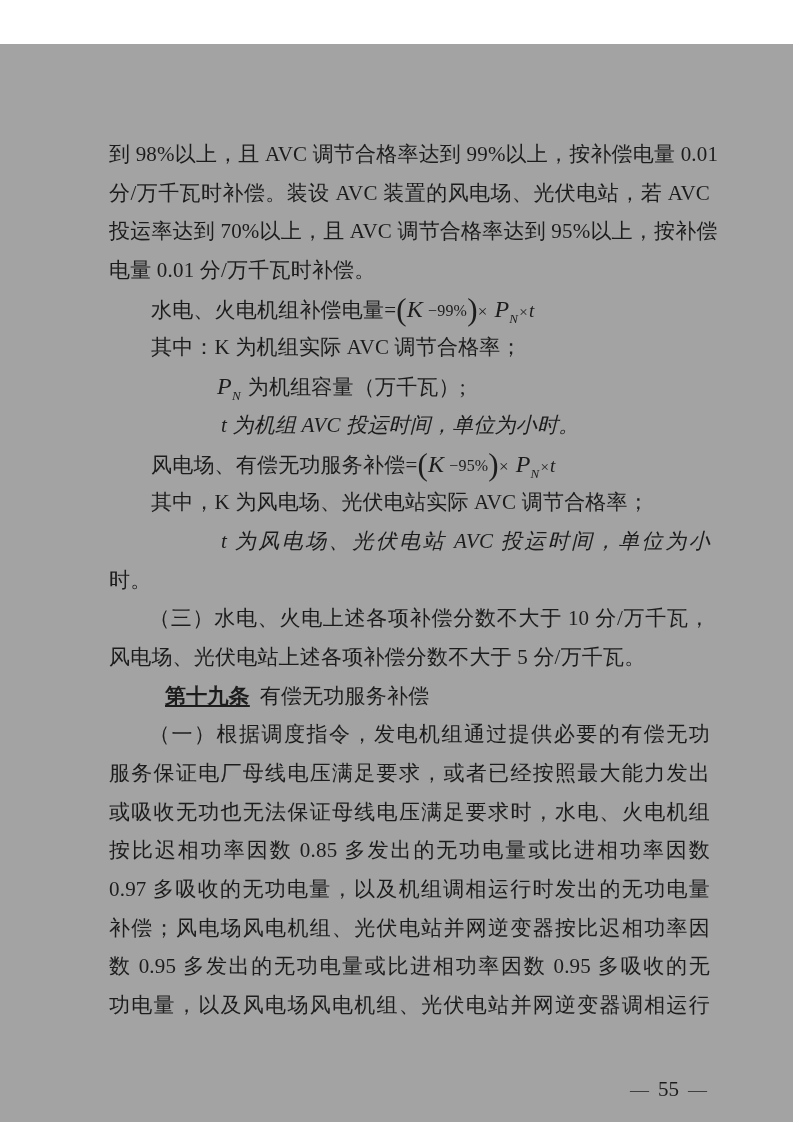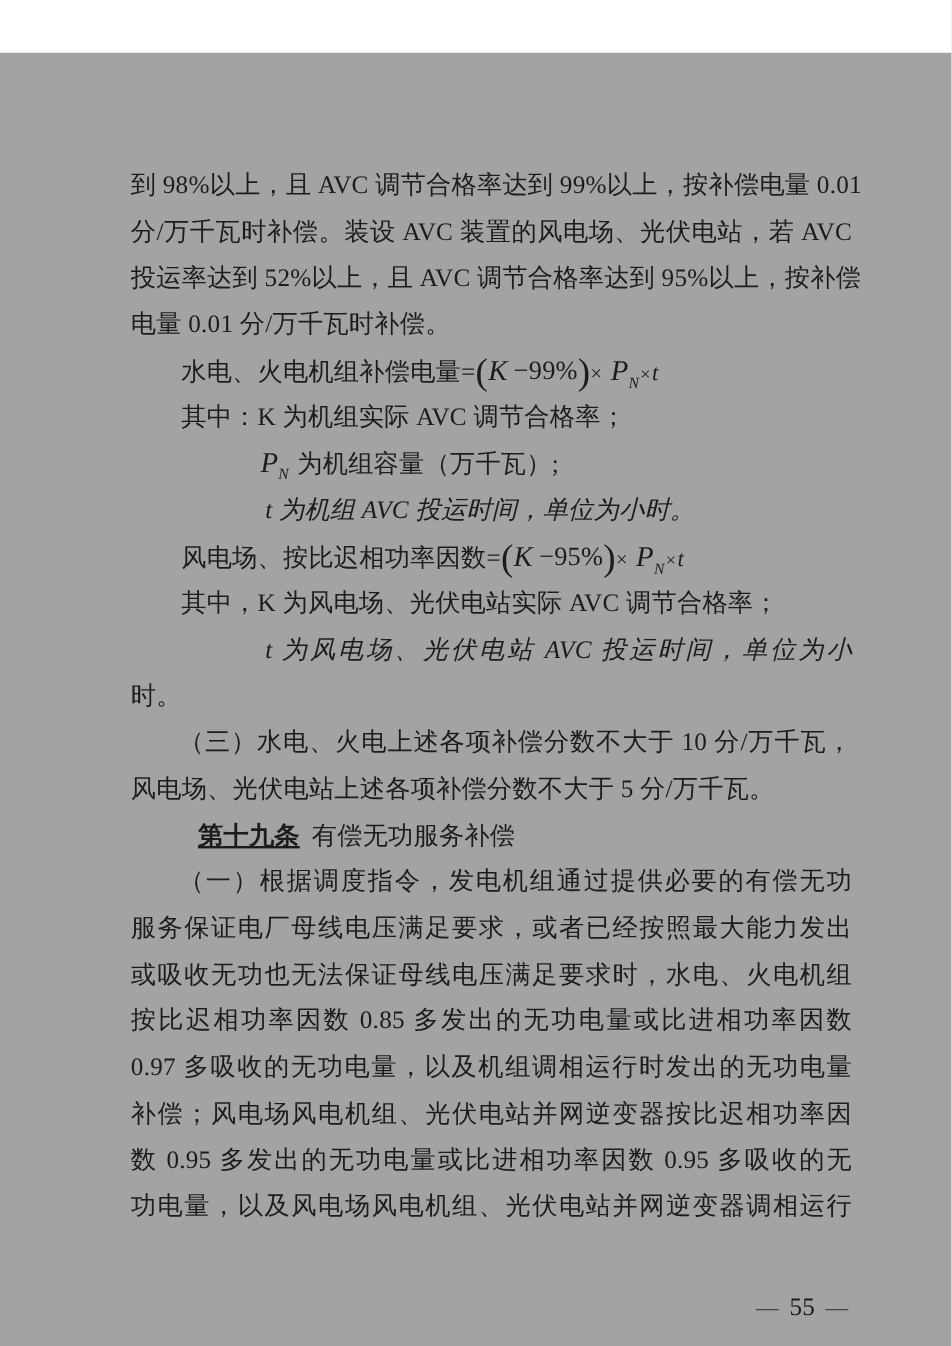--- a/index.html
+++ b/index.html
@@ -38,21 +38,21 @@
   .ind-p  { padding-left: 40px; }   
   .ind-h  { padding-left: 56px; }   
   .ind-pn { padding-left: 108px; }  
   .ind-t  { padding-left: 112px; font-style: italic; }  
 
   .bold { font-weight: bold; margin-right: 10px; text-decoration: underline; }
 
   
   .f-paren { font-size: 31px; font-weight: 400; vertical-align: -3px; }
   .f-var   { font-style: italic; font-size: 24px; }
-  .f-off   { font-size: 22px; margin-left: 5px; vertical-align: 1px; }
+  .f-off   { font-size: 16px; margin-left: 5px; vertical-align: 1px; }
   .f-op    { font-size: 17px; margin-right: 7px; }
   .f-sub   { font-style: italic; font-size: 13px; vertical-align: -6px; }
   .f-x2    { font-size: 15px; margin: 0 1px; }
   .f-t     { font-style: italic; font-size: 19px; }
   .def-rest { margin-left: 7px; }
 
   .footer {
     position: absolute;
     top: 1030px;
     left: 0;
@@ -68,37 +68,37 @@
   .footer .num  { margin: 0 9px; }
 </style>
 </head>
 <body>
 
 <div class="page">
   <div class="content">
 
     <div class="line just">到 98%以上，且 AVC 调节合格率达到 99%以上，按补偿电量 0.01</div>
     <div class="line just">分/万千瓦时补偿。装设 AVC 装置的风电场、光伏电站，若 AVC</div>
-    <div class="line just">投运率达到 52%以上，且 AVC 调节合格率达到 95%以上，按补偿</div>
+    <div class="line just">投运率达到 70%以上，且 AVC 调节合格率达到 95%以上，按补偿</div>
     <div class="line">电量 0.01 分/万千瓦时补偿。</div>
 
     <div class="line ind-2">
       <span>水电、火电机组补偿电量=</span><span class="f-paren">(</span><span class="f-var">K</span><span class="f-off">−99%</span><span class="f-paren">)</span><span class="f-op">×</span><span class="f-var">P</span><span class="f-sub">N</span><span class="f-x2">×</span><span class="f-t">t</span>
     </div>
 
     <div class="line ind-2">其中：K 为机组实际 AVC 调节合格率；</div>
 
     <div class="line ind-pn">
       <span class="f-var">P</span><span class="f-sub">N</span><span class="def-rest">为机组容量（万千瓦）;</span>
     </div>
 
     <div class="line ind-t">t 为机组 AVC 投运时间，单位为小时。</div>
 
     <div class="line ind-2">
-      <span>风电场、按比迟相功率因数=</span><span class="f-paren">(</span><span class="f-var">K</span><span class="f-off">−95%</span><span class="f-paren">)</span><span class="f-op">×</span><span class="f-var">P</span><span class="f-sub">N</span><span class="f-x2">×</span><span class="f-t">t</span>
+      <span>风电场、有偿无功服务补偿=</span><span class="f-paren">(</span><span class="f-var">K</span><span class="f-off">−95%</span><span class="f-paren">)</span><span class="f-op">×</span><span class="f-var">P</span><span class="f-sub">N</span><span class="f-x2">×</span><span class="f-t">t</span>
     </div>
 
     <div class="line ind-2">其中，K 为风电场、光伏电站实际 AVC 调节合格率；</div>
 
 
     <div class="line ind-t just">t 为风电场、光伏电站 AVC 投运时间，单位为小</div>
     <div class="line">时。</div>
 
     <div class="line ind-p just">（三）水电、火电上述各项补偿分数不大于 10 分/万千瓦，</div>
     <div class="line">风电场、光伏电站上述各项补偿分数不大于 5 分/万千瓦。</div>

